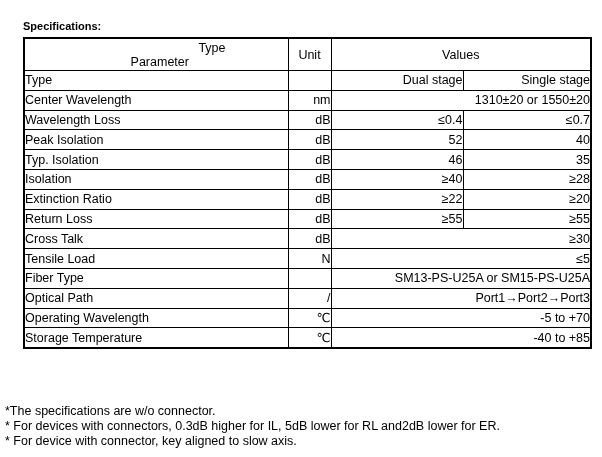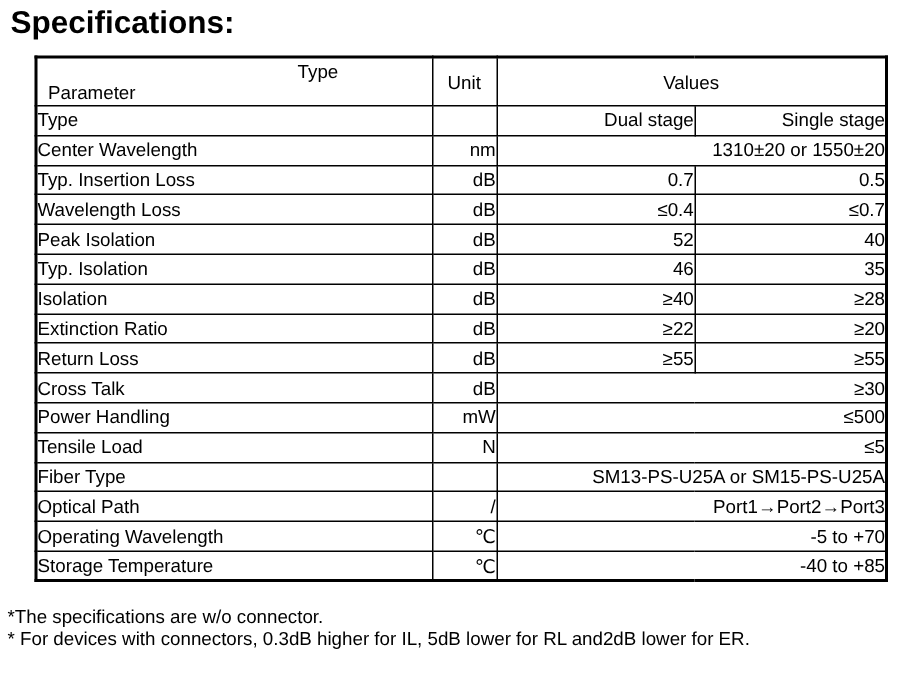--- a/index.html
+++ b/index.html
@@ -10,23 +10,23 @@
     height: 457px;
     background: #ffffff;
     color: #000000;
     font-family: "Liberation Sans", "DejaVu Sans", sans-serif;
     overflow: hidden;
   }
   .title {
     position: absolute;
     left: 7px;
     top: 4px;
-    font-size: 21px;
+    font-size: 11px;
     font-weight: 700;
-    margin: 0;
+    margin: 16px;
   }
   .spec-table {
     position: absolute;
     left: 23px;
     top: 37px;
     width: 567px;
     border-collapse: collapse;
     table-layout: fixed;
     border: 2px solid #000000;
     padding-left: 24px;
@@ -42,21 +42,21 @@
   }
   .header-row td { height: 31px; }
   .corner-inner {
     display: flex;
     flex-direction: column;
     justify-content: space-between;
     height: 31px;
     padding: 2px 0;
   }
   .corner-top  { text-align: right; padding-right: 62px; line-height: 14px; }
-  .corner-bottom { text-align: left; padding-left: 7px; line-height: 14px; }
+  .corner-bottom { text-align: center; padding-left: 7px; line-height: 14px; }
   .unit-head, .values-head { text-align: center; }
   .param { text-align: left; padding-left: 7px; }
   .unit, .val { text-align: right; }
   .notes {
     position: absolute;
     left: 5px;
     top: 404px;
     font-size: 12.5px;
     line-height: 15.2px;
   }
@@ -95,26 +95,20 @@
       <td class="val">Dual stage</td>
       <td class="val">Single stage</td>
     </tr>
 
     <tr>
       <td class="param">Center Wavelength</td>
       <td class="unit">nm</td>
       <td class="val" colspan="2">1310±20 or 1550±20</td>
     </tr>
 
-    <tr>
-      <td class="param">Typ. Insertion Loss</td>
-      <td class="unit">dB</td>
-      <td class="val">0.7</td>
-      <td class="val">0.5</td>
-    </tr>
 
     <tr>
       <td class="param">Wavelength Loss</td>
       <td class="unit">dB</td>
       <td class="val">≤0.4</td>
       <td class="val">≤0.7</td>
     </tr>
 
     <tr>
       <td class="param">Peak Isolation</td>
@@ -150,25 +144,20 @@
       <td class="val">≥55</td>
       <td class="val">≥55</td>
     </tr>
 
     <tr>
       <td class="param">Cross Talk</td>
       <td class="unit">dB</td>
       <td class="val" colspan="2">≥30</td>
     </tr>
 
-    <tr>
-      <td class="param">Power Handling</td>
-      <td class="unit">mW</td>
-      <td class="val" colspan="2">≤500</td>
-    </tr>
 
     <tr>
       <td class="param">Tensile Load</td>
       <td class="unit">N</td>
       <td class="val" colspan="2">≤5</td>
     </tr>
 
     <tr>
       <td class="param">Fiber Type</td>
       <td class="unit"></td>
@@ -192,15 +181,16 @@
       <td class="unit">℃</td>
       <td class="val" colspan="2">-40 to +85</td>
     </tr>
 
   </tbody>
     </table>
 
   <div class="notes">
     <p>*The specifications are w/o connector.</p>
     <p>* For devices with connectors, 0.3dB higher for IL, 5dB lower for RL and2dB lower for ER.</p>
+    <p>* For device with connector, key aligned to slow axis.</p>
   </div>
 
 </div>
 
 </body></html>

